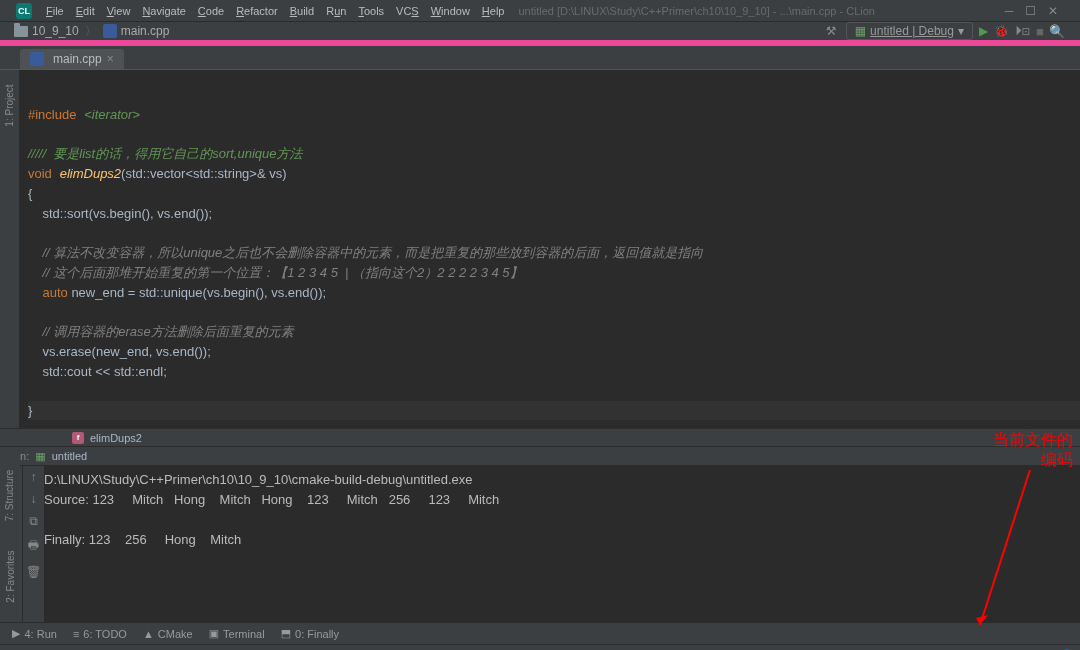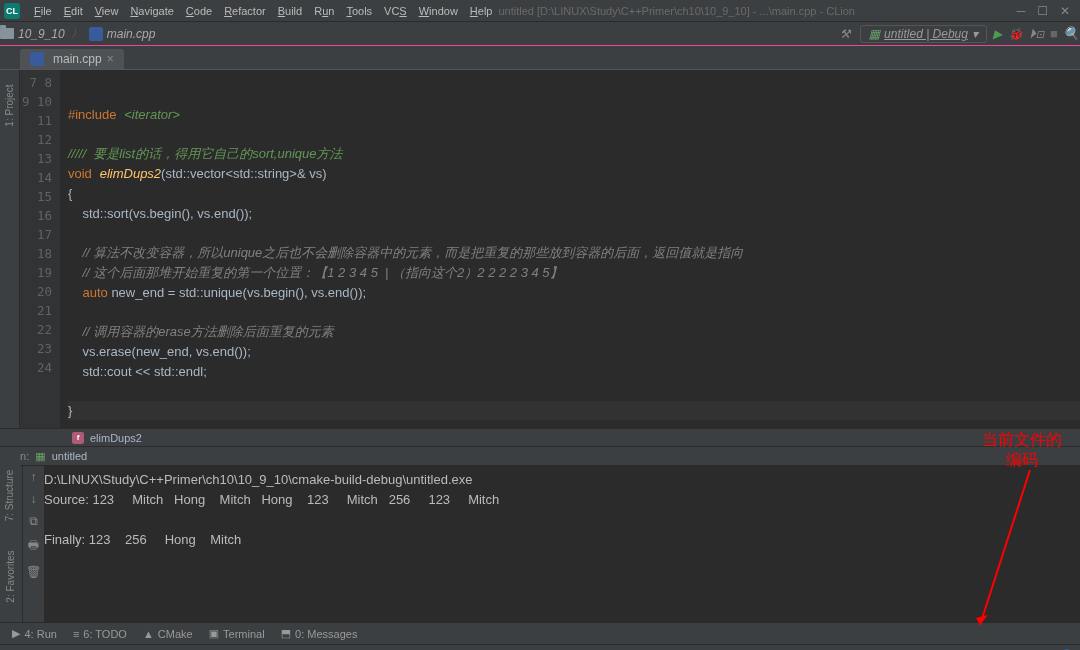--- a/index.html
+++ b/index.html
@@ -1,27 +1,27 @@
 <!DOCTYPE html>
 <html><head>
 <meta charset="utf-8">
 <style>
 * { margin:0; padding:0; box-sizing:border-box; font-family:"Segoe UI",Arial,sans-serif; }
 body { width:1080px; height:650px; background:#2b2b2b; color:#a9b7c6; overflow:hidden; position:relative; font-size:12px; }
 
 
-.menubar { height:22px; background:#3c3f41; display:flex; align-items:center; padding:0 4px; border-bottom:1px solid #2b2b2b; }
+.menubar { height:22px; background:#3c3f41; display:flex; align-items:center; padding:0 16px; border-bottom:1px solid #2b2b2b; }
 .app-icon { width:16px; height:16px; background:#0d7a6f; border-radius:3px; margin-right:8px; display:flex; align-items:center; justify-content:center; color:#fff; font-size:9px; font-weight:bold; }
 .menu-item { padding:0 6px; color:#bbb; cursor:default; font-size:11px; }
 .menu-item u { text-decoration:underline; }
-.title-path { color:#6a6a6a; font-size:11px; }
+.title-path { margin-left:8px; color:#6a6a6a; font-size:11px; }
 .win-controls { margin-left:auto; display:flex; gap:12px; padding-right:6px; color:#888; }
 
 
-.navrow { height:24px; background:#3c3f41; display:flex; align-items:center; padding:0 0; border-bottom:1px solid #ec4899;font-style:italic; }
+.navrow { height:24px; background:#3c3f41; display:flex; align-items:center; padding:0 14px; border-bottom:6px solid #ec4899; }
 .folder-icon { width:14px; height:11px; background:#87939a; border-radius:1px; margin-right:4px; position:relative; }
 .folder-icon::before { content:''; position:absolute; top:-3px; left:0; width:6px; height:3px; background:#87939a; border-radius:1px 1px 0 0; }
 .nav-seg { color:#aaa; margin-right:6px; }
 .nav-sep { color:#666; margin-right:6px; }
 .cpp-icon { display:inline-flex; width:14px; height:14px; background:#3a5b9b; border-radius:2px; margin-right:4px; vertical-align:middle; }
 .navrow-right { margin-left:auto; display:flex; align-items:center; gap:6px; }
 .hammer-icon { width:14px; height:14px; color:#888; }
 .config-box { background:#3c3f41; border:1px solid #555; border-radius:3px; padding:1px 8px; display:flex; align-items:center; gap:4px; color:#999; }
 .config-box .untxt { text-decoration:underline; }
 .playbtn { color:#4e9a4e; font-size:12px; }
@@ -66,21 +66,21 @@
 .bb-item { color:#999; padding:0 6px; display:flex; align-items:center; gap:4px; }
 .underline { }
 .statusbar { height:22px; background:#3c3f41; border-top:1px solid #2b2b2b; display:flex; align-items:center; padding:0 6px; font-size:11px; color:#888; }
 .sb-right { margin-left:auto; display:flex; gap:10px; }
 
 
 .left-strip { position:absolute; left:0; top:450px; width:20px; height:156px; background:#3c3f41; display:flex; flex-direction:column; align-items:center; justify-content:flex-start; }
 .vtab2 { transform:rotate(-90deg); font-size:10px; color:#888; white-space:nowrap; }
 
 
-.anno-text { position:absolute; right:18px; top:430px; color:#ff0000; font-size:16px; font-family:"SimSun","Microsoft YaHei"; line-height:20px; text-align:center; }
+.anno-text { position:absolute; right:7px; top:430px; color:#ff0000; font-size:16px; font-family:"SimSun","Microsoft YaHei"; line-height:20px; text-align:right; }
 .arrow-svg { position:absolute; right:30px; top:470px; pointer-events:none; }
 </style>
 </head>
 <body>
 
 <div class="menubar">
   <div class="app-icon">CL</div>
   <span class="menu-item"><u>F</u>ile</span>
   <span class="menu-item"><u>E</u>dit</span>
   <span class="menu-item"><u>V</u>iew</span>
@@ -127,39 +127,20 @@
     <span class="cpp-icon"></span>
     <span>main.cpp</span>
     <span style="color:#888">×</span>
   </div>
 </div>
 
 <div class="body-split">
   <div class="left-tool">
     <div class="vtab">1: Project</div>
   </div>
-  <div class="gutter">
-7
-8
-9
-10
-11
-12
-13
-14
-15
-16
-17
-18
-19
-20
-21
-22
-23
-24</div>
   <div class="editor"><span class="c-kw">#include</span> <span class="c-gr">&lt;iterator&gt;</span>
 
 <span class="c-gr">/////  要是list的话，得用它自己的sort,unique方法</span>
 <span class="c-kw">void</span> <span class="c-fn">elimDups2</span><span class="c-ty">(std::vector&lt;std::string&gt;&amp; vs)</span>
 <span class="c-br">{</span>
 <span class="c-ty">    std::sort(vs.begin(), vs.end());</span>
 
 <span class="c-cm">    // 算法不改变容器，所以unique之后也不会删除容器中的元素，而是把重复的那些放到容器的后面，返回值就是指向</span>
 <span class="c-cm">    // 这个后面那堆开始重复的第一个位置：【1 2 3 4 5  | （指向这个2）2 2 2 2 3 4 5】</span>
 <span>    </span><span class="c-kw">auto</span><span class="c-ty"> new_end = std::unique(vs.begin(), vs.end());</span>
@@ -207,21 +188,21 @@
 <div class="left-strip">
   <div class="vtab2" style="margin-top:40px">7: Structure</div>
   <div class="vtab2" style="margin-top:70px">2: Favorites</div>
 </div>
 
 <div class="bottombar">
   <span class="bb-item">▶ <span class="underline">4: Run</span></span>
   <span class="bb-item">≡ <span class="underline">6: TODO</span></span>
   <span class="bb-item">▲ <span class="underline">CMake</span></span>
   <span class="bb-item">▣ <span class="underline">Terminal</span></span>
-  <span class="bb-item">⬒ <span class="underline">0: Messages</span></span>
+  <span class="bb-item">⬒ <span class="underline">0: Finally</span></span>
 </div>
 
 <div class="statusbar">
   <span>☐</span>
   <span style="margin-left:6px">Build finished in 2 s 523 ms (3 minutes ago)</span>
   <div class="sb-right">
     <span>4:38</span>
     <span>LF</span>
     <span>GBK</span>
     <span>4 spaces</span>

